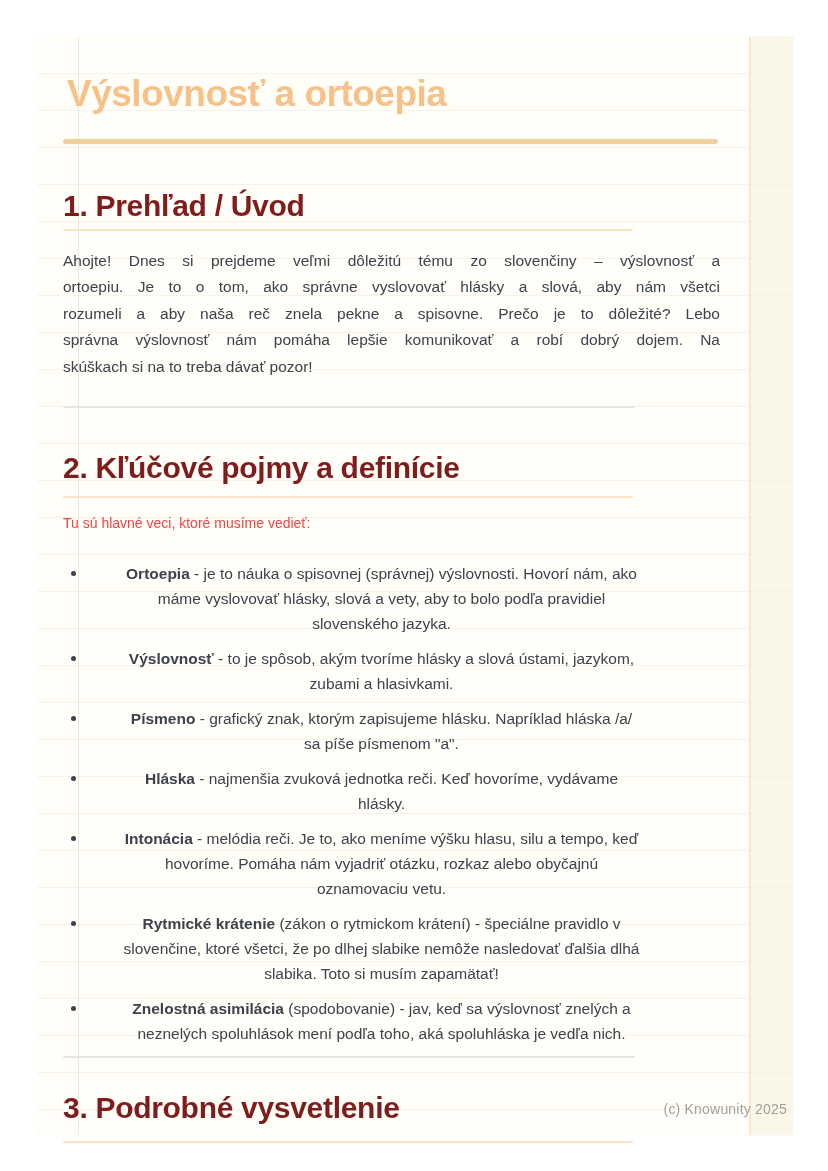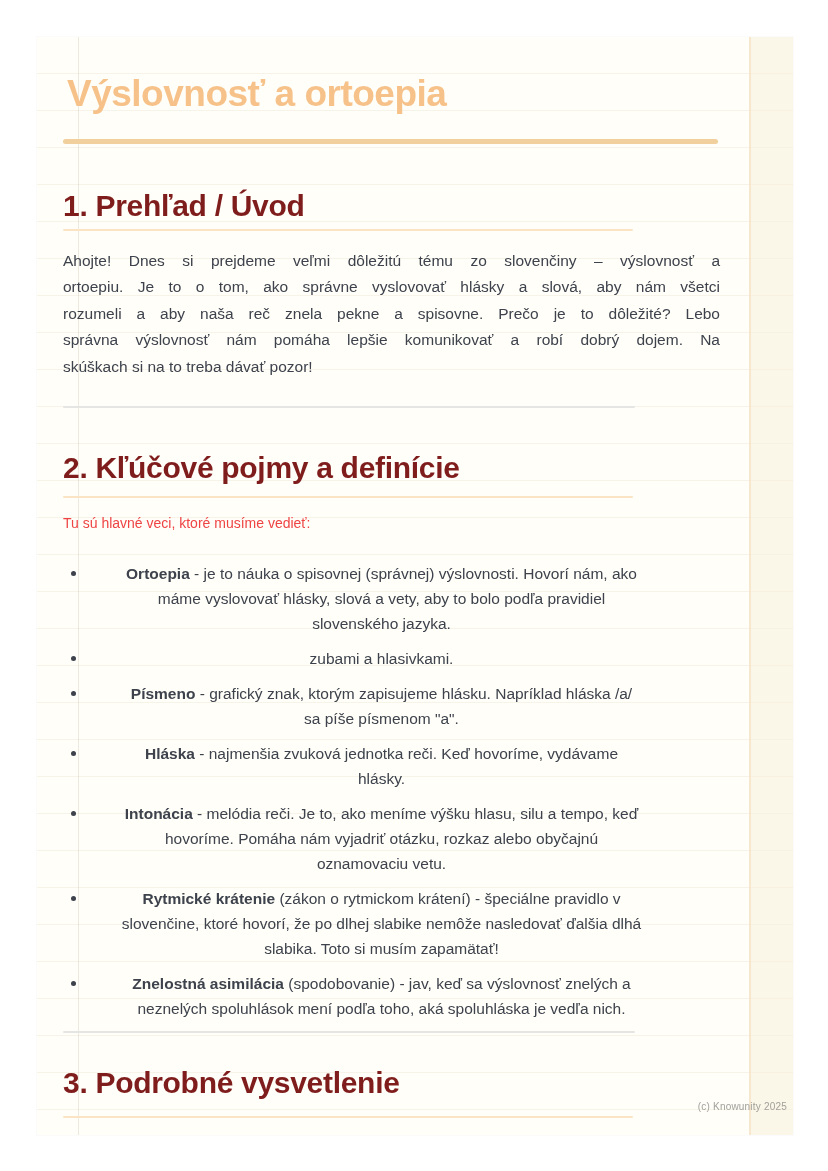--- a/index.html
+++ b/index.html
@@ -77,21 +77,21 @@
   }
   ul.bullets li::before{
     content:"";position:absolute;left:8px;top:10px;
     width:5px;height:5px;border-radius:50%;background:#3d424c;
   }
   .bline{line-height:25px;}
   .b{font-weight:bold;}
   .i{}
   .watermark{
     position:absolute;right:6px;top:1064px;
-    font-size:10px;color:#a2a09a;letter-spacing:0.2px;
+    font-size:14px;color:#a2a09a;letter-spacing:0.2px;
   }
 </style>
 </head>
 <body>
 
 <div class="sheet">
   <div class="rule-lines"></div>
   <div class="right-strip"></div>
   <div class="vline-right"></div>
   <div class="vline-left"></div>
@@ -115,38 +115,39 @@
     <h2 class="h2-s2">2. Kľúčové pojmy a definície</h2>
     <div class="h2-rule r2"></div>
     <p class="lead-in">Tu sú hlavné veci, ktoré musíme vedieť:</p>
     <ul class="bullets" id="key-terms-list">
         <li>
           <div class="bline"><span class="b">Ortoepia</span><span> - je to náuka o spisovnej (správnej) výslovnosti. Hovorí nám, ako</span></div>
           <div class="bline"><span>máme vyslovovať hlásky, slová a vety, aby to bolo podľa pravidiel</span></div>
           <div class="bline"><span>slovenského jazyka.</span></div>
         </li>
         <li>
+          <div class="bline"><span class="b">Výslovnosť</span><span> - to je spôsob, akým tvoríme hlásky a slová ústami, jazykom,</span></div>
           <div class="bline"><span>zubami a hlasivkami.</span></div>
         </li>
         <li>
           <div class="bline"><span class="b">Písmeno</span><span> - grafický znak, ktorým zapisujeme hlásku. Napríklad hláska /a/</span></div>
           <div class="bline"><span>sa píše písmenom "a".</span></div>
         </li>
         <li>
           <div class="bline"><span class="b">Hláska</span><span> - najmenšia zvuková jednotka reči. Keď hovoríme, vydávame</span></div>
           <div class="bline"><span>hlásky.</span></div>
         </li>
         <li>
           <div class="bline"><span class="b">Intonácia</span><span> - melódia reči. Je to, ako meníme výšku hlasu, silu a tempo, keď</span></div>
           <div class="bline"><span>hovoríme. Pomáha nám vyjadriť otázku, rozkaz alebo obyčajnú</span></div>
           <div class="bline"><span>oznamovaciu vetu.</span></div>
         </li>
         <li>
           <div class="bline"><span class="b">Rytmické krátenie</span><span> (zákon o rytmickom krátení) - špeciálne pravidlo v</span></div>
-          <div class="bline"><span>slovenčine, ktoré hovorí, že po dlhej slabike nemôže nasledovať ďalšia dlhá</span></div>
+          <div class="bline"><span>slovenčine, ktoré všetci, že po dlhej slabike nemôže nasledovať ďalšia dlhá</span></div>
           <div class="bline"><span>slabika. </span><span class="i">Toto si musím zapamätať!</span></div>
         </li>
         <li>
           <div class="bline"><span class="b">Znelostná asimilácia</span><span> (spodobovanie) - jav, keď sa výslovnosť znelých a</span></div>
           <div class="bline"><span>neznelých spoluhlások mení podľa toho, aká spoluhláska je vedľa nich.</span></div>
         </li>
       </ul>
 
     <div class="divider d2"></div>
 

